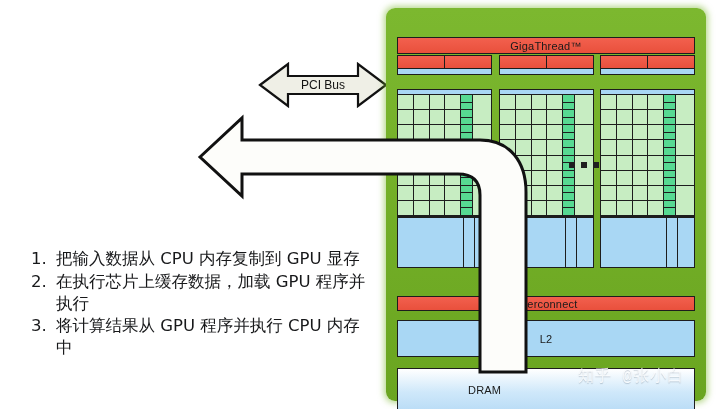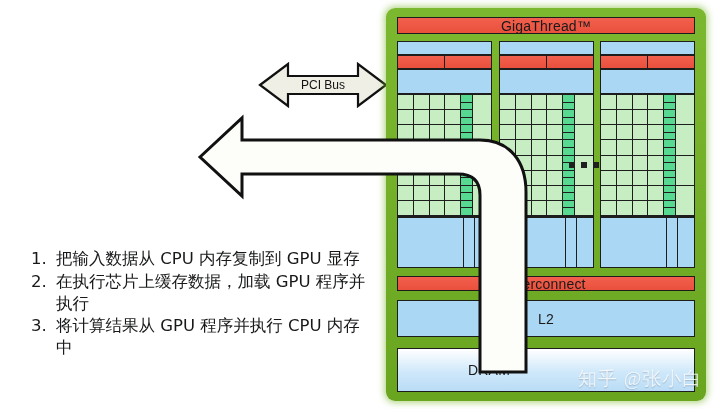--- a/index.html
+++ b/index.html
@@ -16,22 +16,23 @@
     border-radius:9px;
     background:#73b023;
     background:linear-gradient(180deg,#7cb82f 0%,#6aa520 100%);
     box-shadow:0 0 6px 2px rgba(124,184,47,.55);
     box-sizing:border-box;
   }
   .unit{
     position:absolute;box-sizing:border-box;
     border:1px solid #1d1d1d;
     display:flex;align-items:center;justify-content:center;
-    font-size:14px;color:#1a1a1a;letter-spacing:.2px;
+    font-size:11px;color:#1a1a1a;letter-spacing:.2px;
     white-space:nowrap;
+    margin-top:20px;
   }
   .u-red{background:linear-gradient(180deg,#f2604e 0%,#e9503c 100%);}
   .u-blue{background:#a9d7f4;}
   .u-blue-grad{background:linear-gradient(180deg,#ffffff 0%,#cfe8fa 55%,#b9dcf6 100%);}
   .u-green-pale{background:#d2f0cd;}
 
   
   #cpu-panel{left:64px;top:34px;width:185px;height:122px;}
   #cpu-unit{left:9px;top:9px;width:167px;height:25px;}
   #bridge-unit{left:9px;top:48px;width:167px;height:18px;}
@@ -85,22 +86,22 @@
 
   
   #steps{position:absolute;left:22px;top:248px;width:345px;
     font-family:"DejaVu Sans","Liberation Sans",sans-serif;
     font-size:16.5px;line-height:1.32;color:#17181a;}
   #steps ol{margin:0;padding:0 0 0 30px;list-style:decimal;}
   #steps li{margin:0 0 1px 0;padding-left:4px;}
 
   
   #watermark{position:absolute;left:578px;top:366px;
-    font-family:Liberation Serif, serif;
-    font-size:19px;color:rgba(255,255,255,.80);
+    font-family:Liberation Mono, monospace;
+    font-size:16px;color:rgba(255,255,255,.80);
     text-shadow:0 1px 1px rgba(90,110,130,.35);
     letter-spacing:1px;white-space:nowrap;}
 </style>
 </head>
 <body>
 
 <div id="stage">
 
 
   <div id="pci-wrap">

